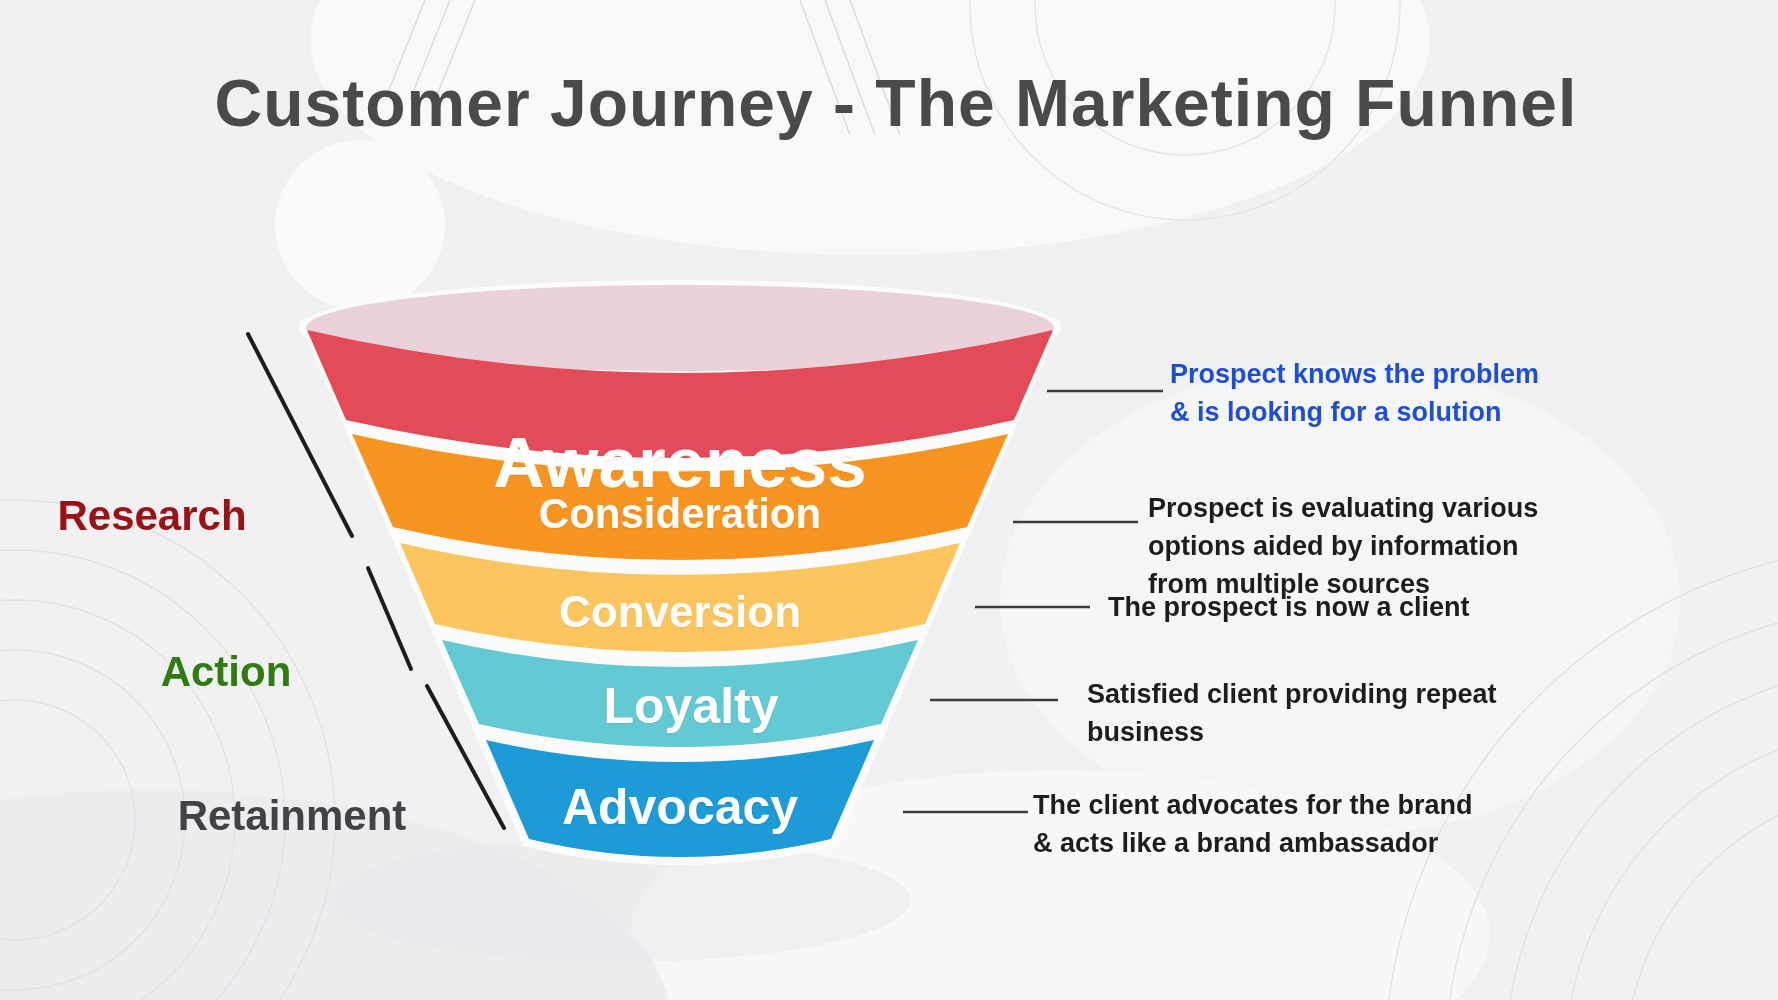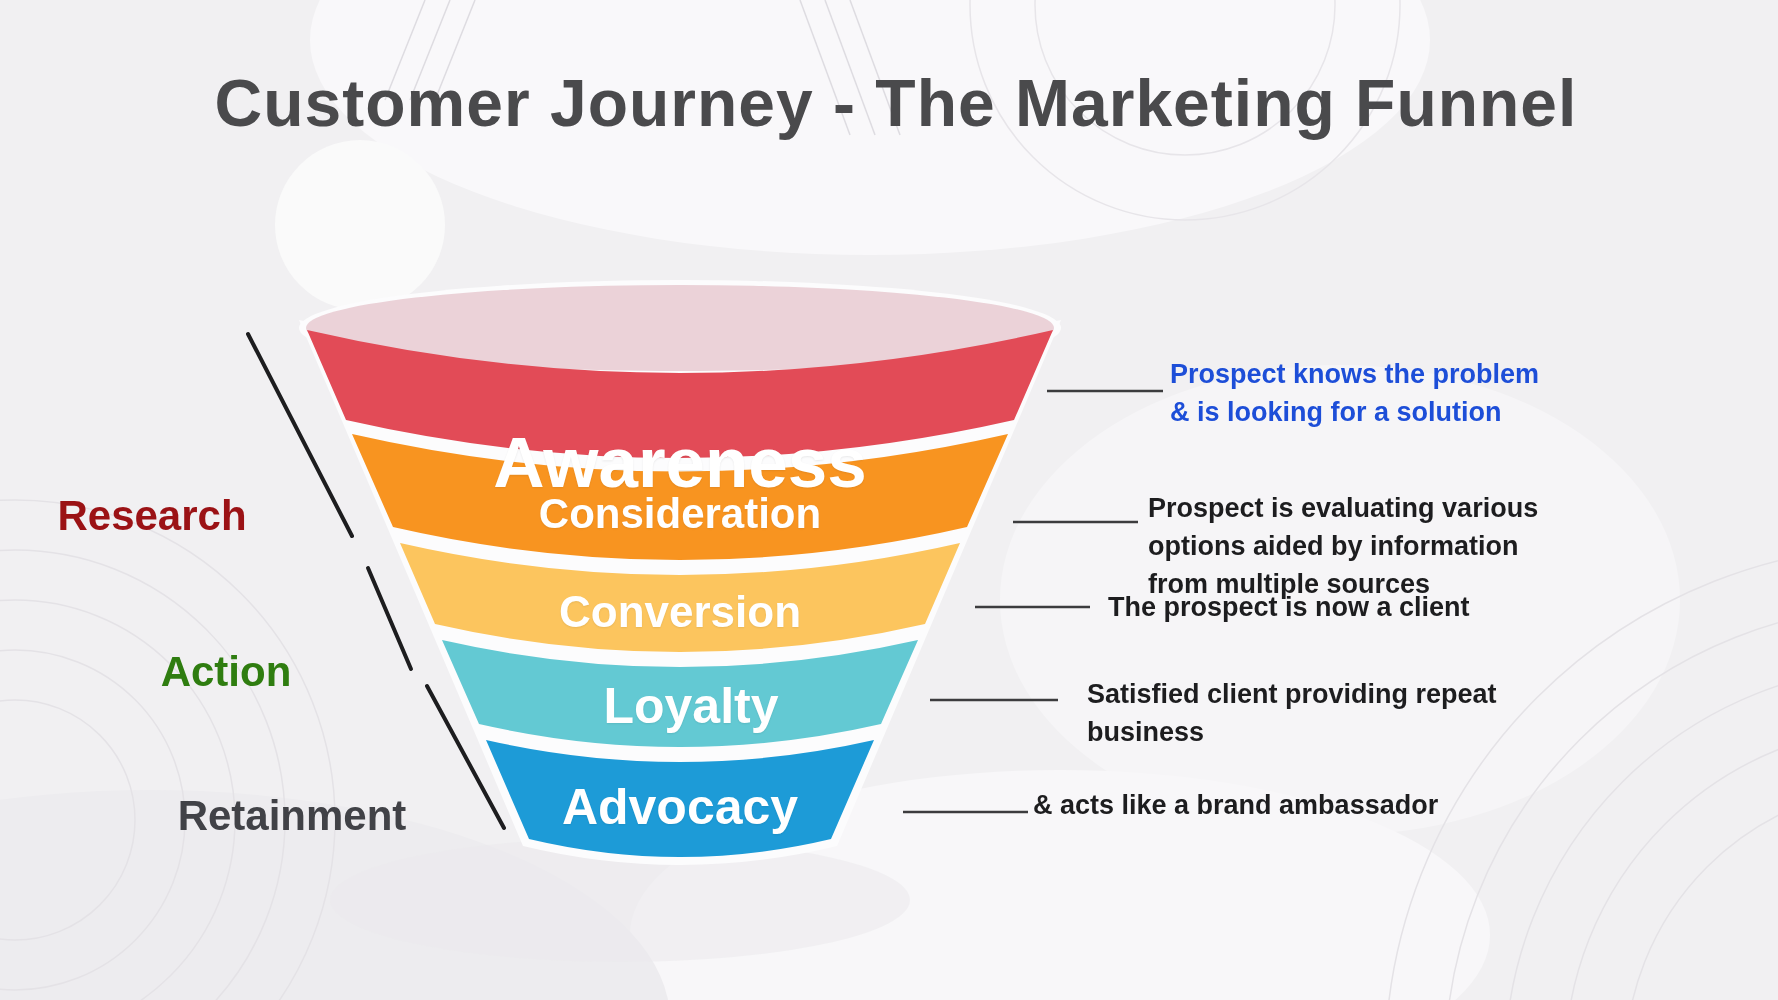--- a/index.html
+++ b/index.html
@@ -114,16 +114,17 @@
   <div class="annotation" style="left: 1108px; top: 588px; color: rgb(29, 29, 31);">
     <span>The prospect is now a client</span>
   </div>
 
   <div class="annotation" style="left: 1070px; top: 675px; color: rgb(29, 29, 31); margin-left: 17px;">
     <span>Satisfied client providing repeat</span>
     <span>business</span>
   </div>
 
   <div class="annotation" style="left: 1033px; top: 786px; color: rgb(29, 29, 31);">
+    <span>The client advocates for the brand</span>
     <span>&amp; acts like a brand ambassador</span>
   </div>
 
 </div>
 
 </body></html>

